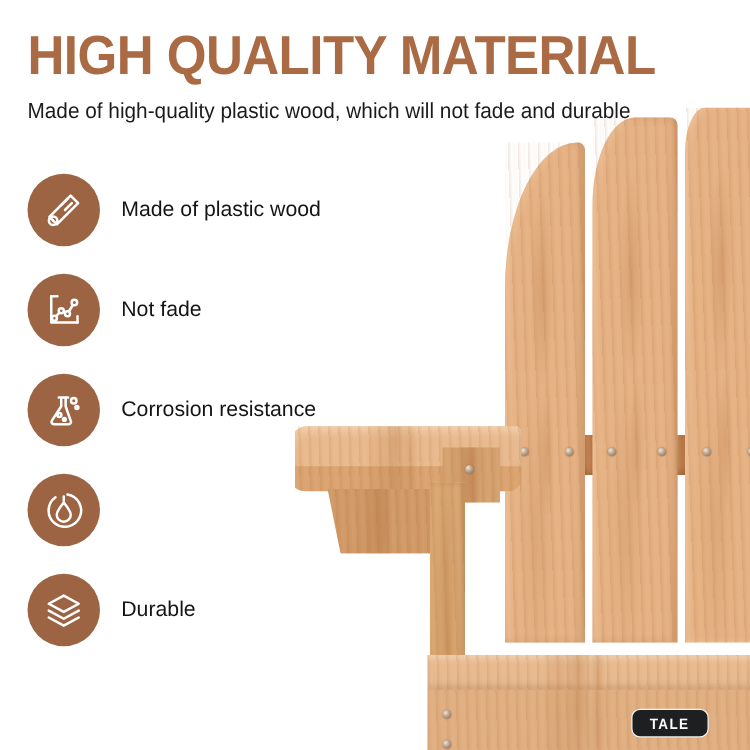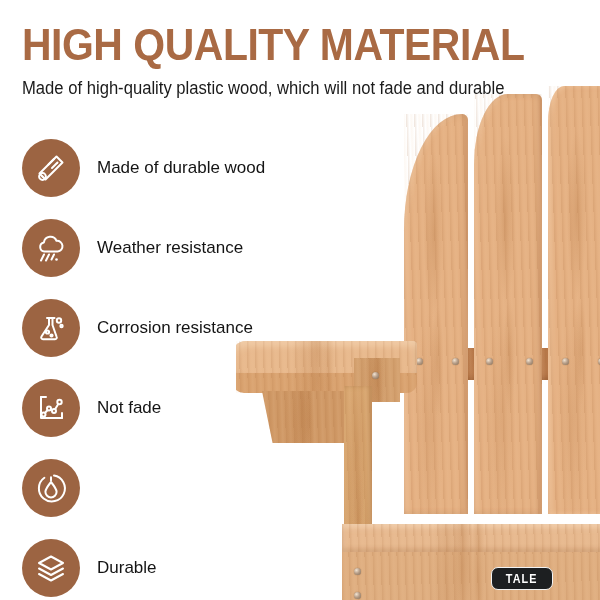--- a/index.html
+++ b/index.html
@@ -104,21 +104,21 @@
   .feature-label{
     margin-left:17px;
     font-size:17px;
     color:#141414;
     white-space:nowrap;
   }
 
   
   #brand-badge{
     position:absolute;
-    left:491px; top:567px;
+    left:505px; top:567px;
     width:62px; height:23px;
     border-radius:7px;
     background:#1d1f21;
     border:1.5px solid #f2f2f2;
     display:flex;
     align-items:center;
     justify-content:center;
     z-index:10;
   }
   #brand-badge span{
@@ -222,67 +222,55 @@
   <div class="feature-row">
     <div class="feature-icon">
       <svg width="34" height="34" viewBox="0 0 34 34" fill="none" stroke="#ffffff" stroke-width="2" stroke-linecap="round" stroke-linejoin="round">
         <path d="M22.5 5.5 L28.5 11.5 L11.5 28.5 L5.5 22.5 Z"></path>
         <circle cx="8.5" cy="25.5" r="3.4"></circle>
         <circle cx="8.5" cy="25.5" r="0.9" fill="#ffffff" stroke="none"></circle>
         <path d="M14.5 13.5 L20 8"></path>
         <path d="M18 17 L23.5 11.5"></path>
       </svg>
     </div>
-    <div class="feature-label">Made of durable wood</div>
-  </div>
-
-  <div class="feature-row">
-    <div class="feature-icon">
-      <svg width="34" height="34" viewBox="0 0 34 34" fill="none" stroke="#ffffff" stroke-width="2" stroke-linecap="round" stroke-linejoin="round">
-        <path d="M10.5 20.5 a4.6 4.6 0 0 1 -0.6 -9.1 a6.6 6.6 0 0 1 12.6 -1.6 a4.9 4.9 0 0 1 1.2 10.7 Z"></path>
-        <path d="M10 23.5 L7 29.5"></path>
-        <path d="M15 23.5 L12 29.5"></path>
-        <path d="M20 23.5 L17.5 28.5"></path>
-        <circle cx="22.5" cy="28.5" r="1.3" fill="#ffffff" stroke="none"></circle>
-      </svg>
-    </div>
-    <div class="feature-label">Weather resistance</div>
-  </div>
-
-  <div class="feature-row">
-    <div class="feature-icon">
-      <svg width="34" height="34" viewBox="0 0 34 34" fill="none" stroke="#ffffff" stroke-width="2" stroke-linecap="round" stroke-linejoin="round">
-        <path d="M13 7 L20.5 7 M15 7 L15 14 L7.5 25.5 a1.8 1.8 0 0 0 1.5 2.8 L21 28.3 a1.8 1.8 0 0 0 1.5 -2.8 L18.5 14 L18.5 7"></path>
-        <circle cx="13.5" cy="21" r="1.6"></circle>
-        <circle cx="17.5" cy="24.5" r="1.1"></circle>
-        <circle cx="25" cy="9.5" r="2.2"></circle>
-        <circle cx="27.5" cy="15" r="1.2"></circle>
-      </svg>
-    </div>
-    <div class="feature-label">Corrosion resistance</div>
-  </div>
+    <div class="feature-label">Made of plastic wood</div>
+  </div>
+
 
   <div class="feature-row">
     <div class="feature-icon">
       <svg width="34" height="34" viewBox="0 0 34 34" fill="none" stroke="#ffffff" stroke-width="2" stroke-linecap="round" stroke-linejoin="round">
         <path d="M7 6 L7 27 L28 27"></path>
         <path d="M7 6 L12 6 M28 27 L28 22"></path>
         <path d="M9.5 23.5 L15 17.5 L20 20 L25.5 11"></path>
         <circle cx="9.5" cy="23.5" r="2" fill="#9c6442"></circle>
         <circle cx="15" cy="17.5" r="2" fill="#9c6442"></circle>
         <circle cx="20" cy="20" r="2" fill="#9c6442"></circle>
         <circle cx="25.5" cy="11" r="2.2" fill="#9c6442"></circle>
       </svg>
     </div>
     <div class="feature-label">Not fade</div>
   </div>
 
   <div class="feature-row">
     <div class="feature-icon">
       <svg width="34" height="34" viewBox="0 0 34 34" fill="none" stroke="#ffffff" stroke-width="2" stroke-linecap="round" stroke-linejoin="round">
+        <path d="M13 7 L20.5 7 M15 7 L15 14 L7.5 25.5 a1.8 1.8 0 0 0 1.5 2.8 L21 28.3 a1.8 1.8 0 0 0 1.5 -2.8 L18.5 14 L18.5 7"></path>
+        <circle cx="13.5" cy="21" r="1.6"></circle>
+        <circle cx="17.5" cy="24.5" r="1.1"></circle>
+        <circle cx="25" cy="9.5" r="2.2"></circle>
+        <circle cx="27.5" cy="15" r="1.2"></circle>
+      </svg>
+    </div>
+    <div class="feature-label">Corrosion resistance</div>
+  </div>
+
+  <div class="feature-row">
+    <div class="feature-icon">
+      <svg width="34" height="34" viewBox="0 0 34 34" fill="none" stroke="#ffffff" stroke-width="2" stroke-linecap="round" stroke-linejoin="round">
         <path d="M20 4.6 a13 13 0 1 1 -9.6 2.2"></path>
         <path d="M17 11 C13.3 15.6 11.4 18.3 11.4 20.8 a5.6 5.6 0 0 0 11.2 0 C22.6 18.3 20.7 15.6 17 11 Z"></path>
         <path d="M17 6.2 L17 9.6"></path>
       </svg>
     </div>
   </div>
 
   <div class="feature-row">
     <div class="feature-icon">
       <svg width="34" height="34" viewBox="0 0 34 34" fill="none" stroke="#ffffff" stroke-width="2" stroke-linecap="round" stroke-linejoin="round">

